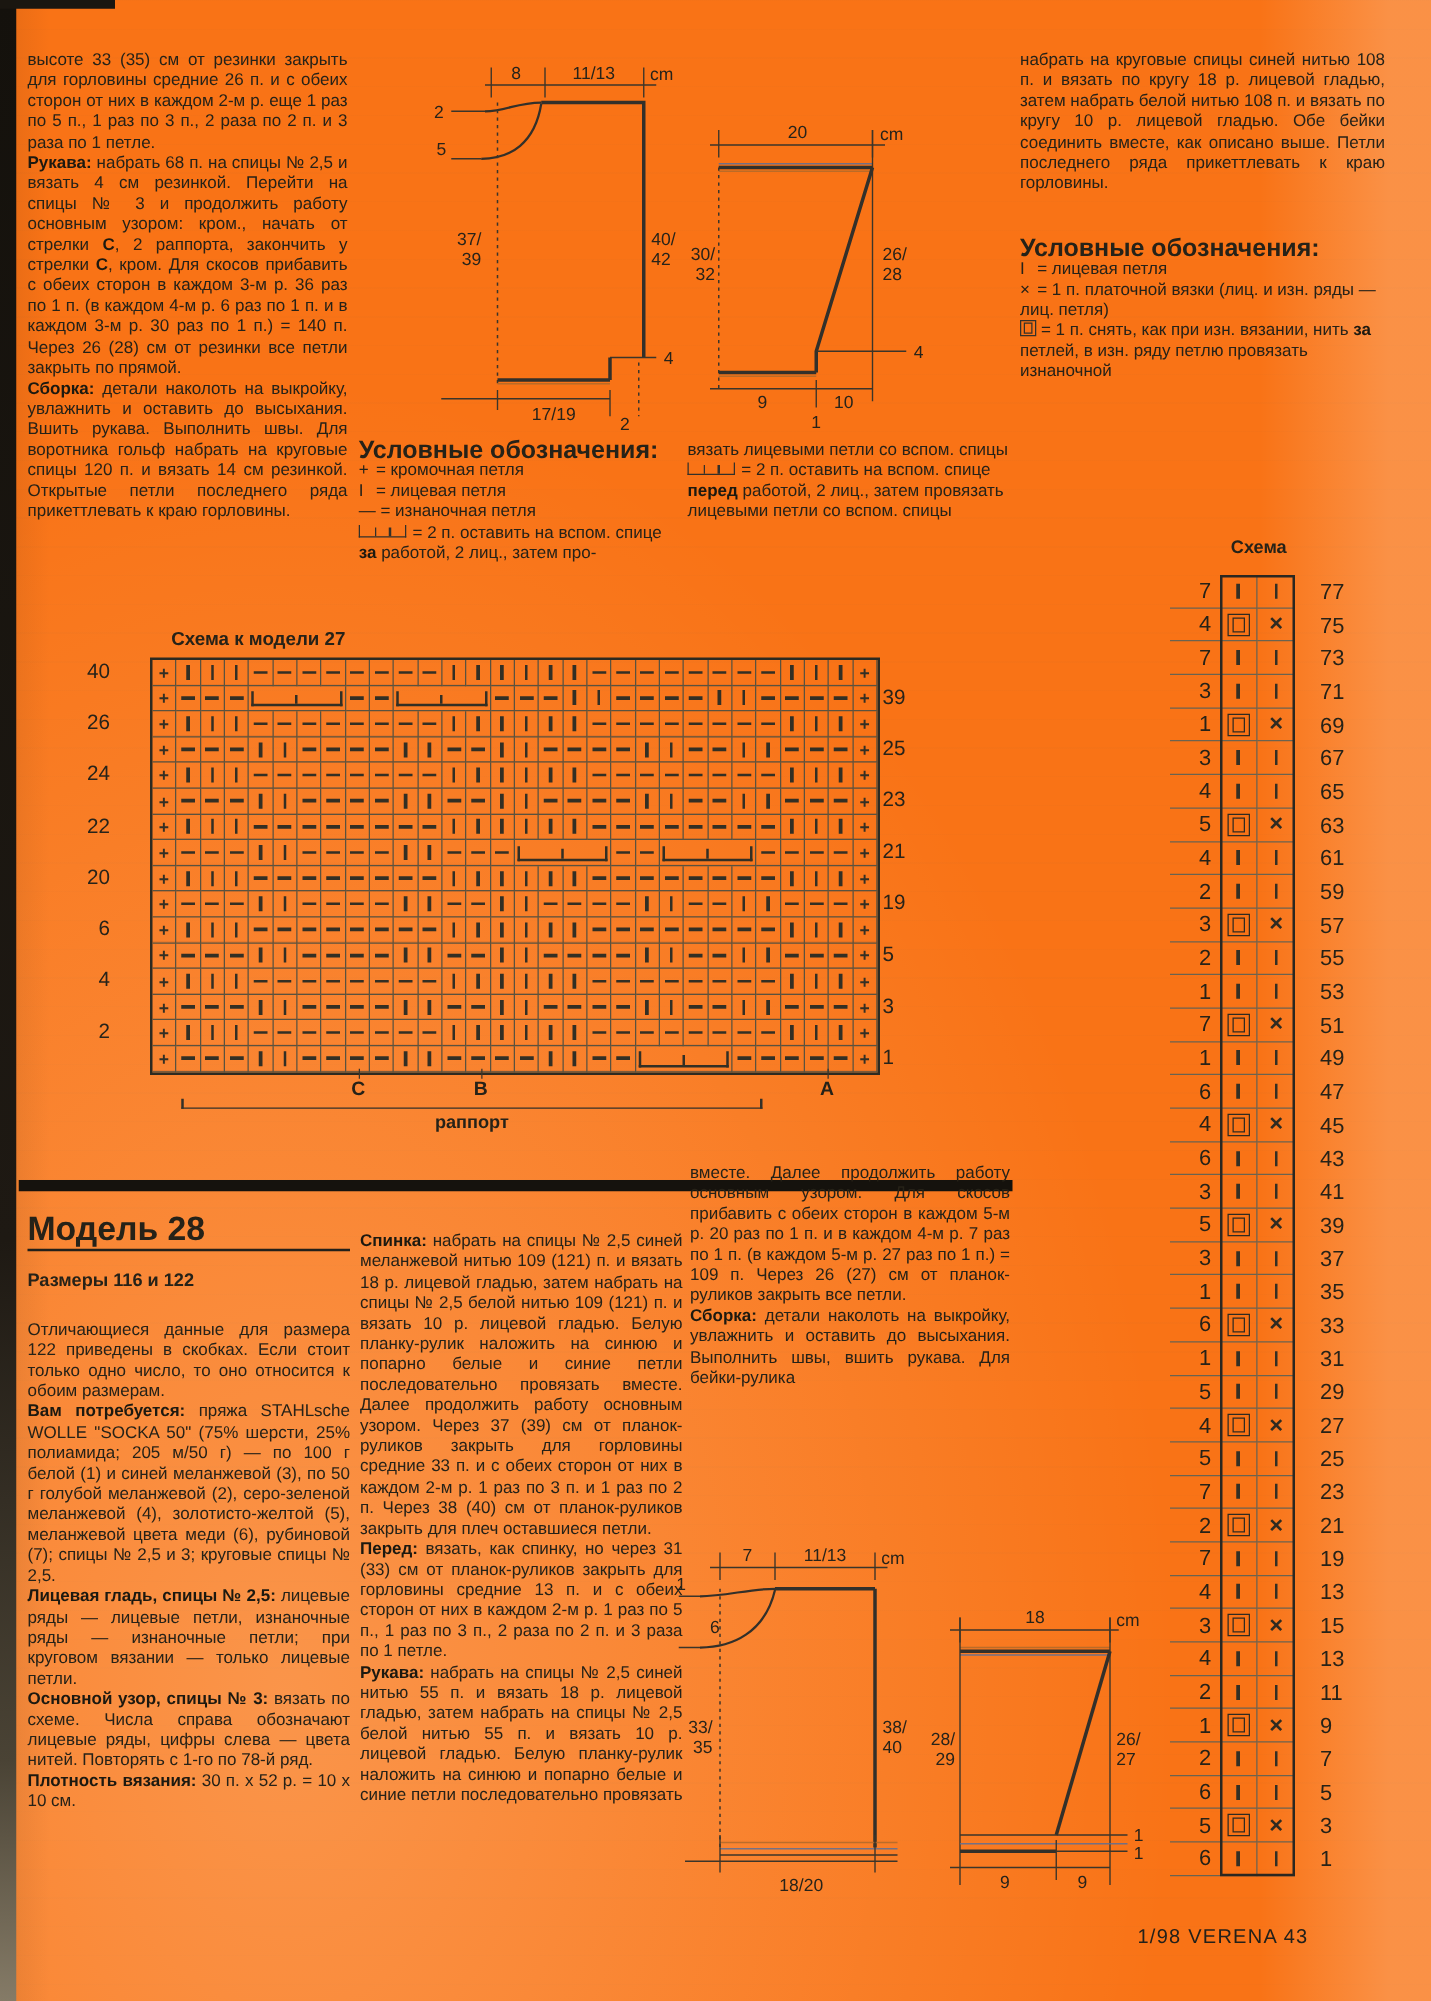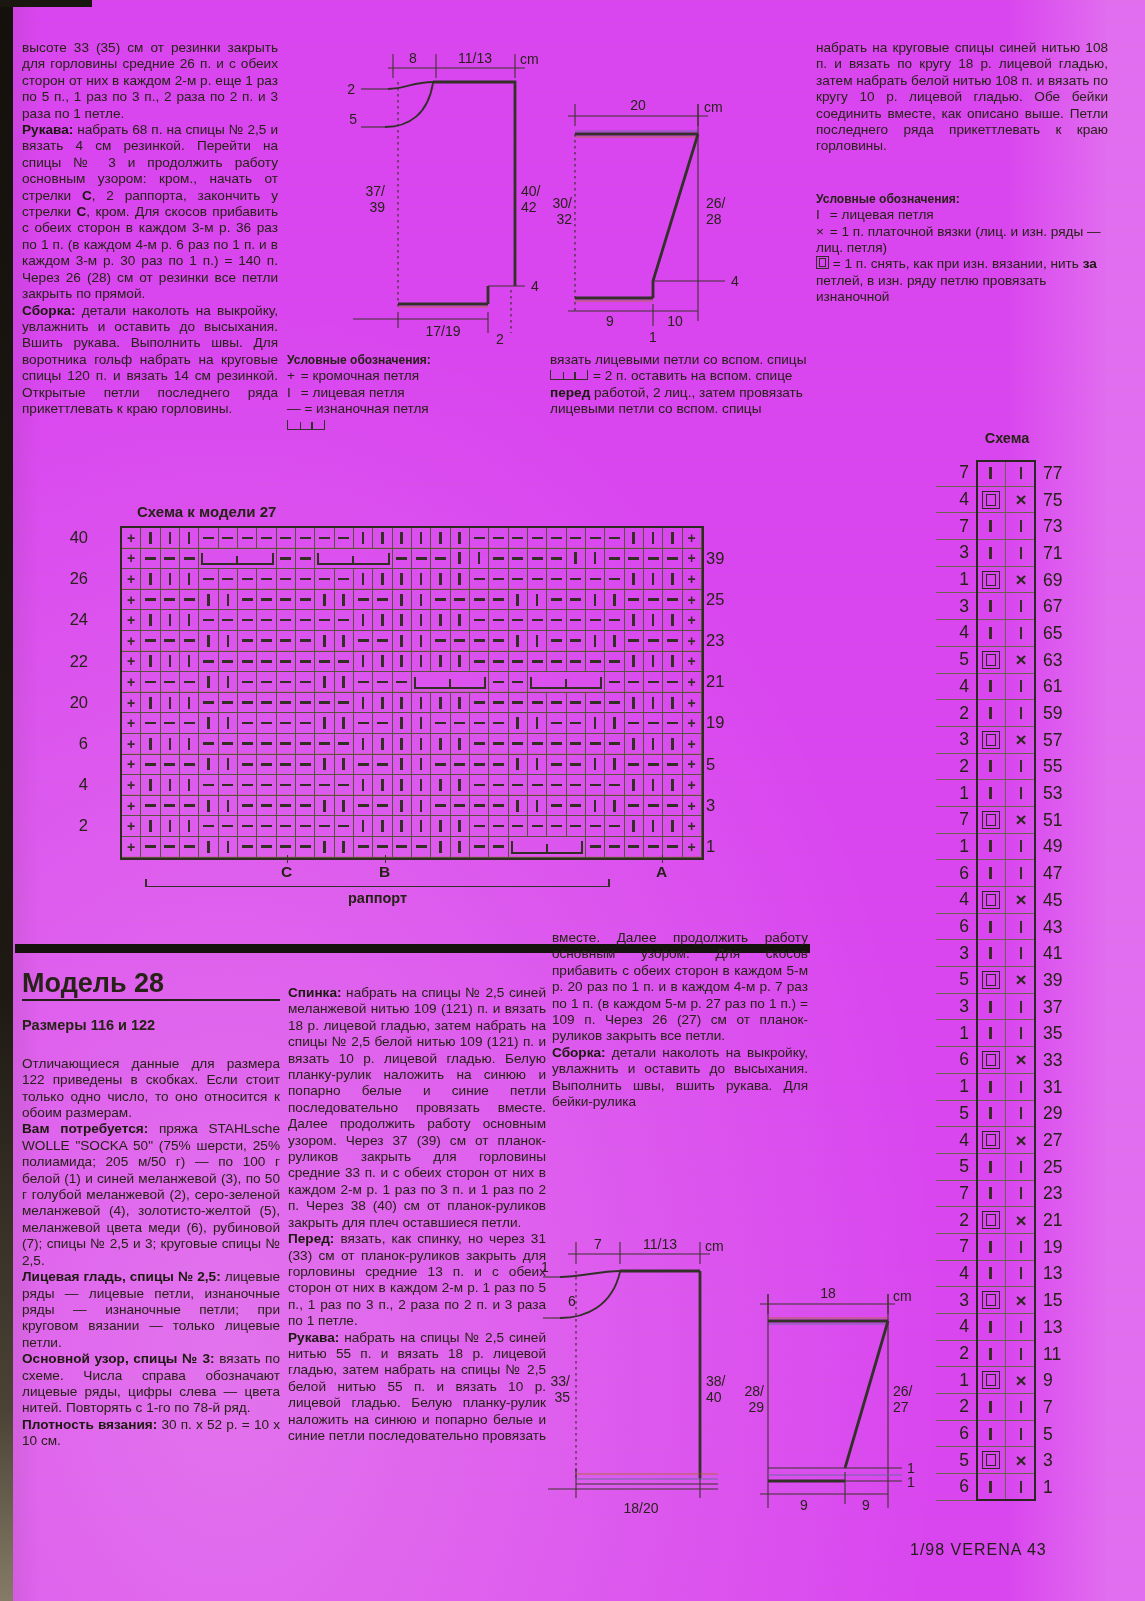--- a/index.html
+++ b/index.html
@@ -1,34 +1,34 @@
 <!DOCTYPE html>
 <html><head>
 <meta charset="utf-8">
 <style>
   html,body{margin:0;padding:0;}
   body{background:#8a8378;}
   .page{position:relative;width:1145px;height:1601px;margin:0 auto;overflow:hidden;
-        background:#d946ef;
+        background:#f97316;
         font-family:"Liberation Sans","DejaVu Sans",sans-serif;color:#262218;}
   .page::before{content:"";position:absolute;inset:0;pointer-events:none;
         background:
           linear-gradient(90deg,rgba(40,30,15,.10),rgba(40,30,15,0) 40px,rgba(40,30,15,0) 88%,rgba(255,252,240,.22) 97%),
           radial-gradient(ellipse at 20% 85%,rgba(255,250,230,.25),rgba(255,250,230,0) 55%),
           repeating-linear-gradient(180deg,rgba(160,100,50,.04) 0 1px,rgba(0,0,0,0) 1px 23px);}
   .gutter{position:absolute;left:0;top:0;width:13px;height:1601px;
         background:linear-gradient(180deg,#14110c 0%,#1e1913 62%,#4a4335 88%,#857b67 100%);}
   .corner{position:absolute;left:0;top:0;width:92px;height:7px;background:#1a1610;}
 
   
   .tcol{position:absolute;text-align:justify;font-size:13.6px;line-height:16.4px;}
   .tcol p{margin:0;}
   .lead{font-weight:bold;}
   b{color:#1c1910;}
-  .h-small{font-weight:bold;font-size:12px;margin:0 0 2px 0;}
+  .h-small{font-weight:bold;font-size:20px;margin:0 0 2px 0;}
 
   #col1-top{left:22px;top:40px;width:256px;}
   #col4-top{left:816px;top:40px;width:292px;}
   #col4-top .legend{margin-top:36px;}
 
   .legend{text-align:left;}
   .legend .li{margin:0;}
   .sym{display:inline-block;min-width:10px;font-weight:normal;}
   .cgl{display:inline-block;width:36px;height:9px;margin-right:5px;position:relative;
        border-left:1.6px solid #33302a;border-right:1.6px solid #33302a;border-bottom:1.6px solid #33302a;}
@@ -83,21 +83,21 @@
   #m28-head{font-size:27px;font-weight:bold;border-bottom:2.5px solid #23201a;padding-bottom:8px;margin:0 0 16px 0;}
   #m28-sizes{font-weight:bold;font-size:14.5px;margin:0 0 22px 0;}
   #m28-col2{left:288px;top:985px;width:258px;}
   #m28-col3{left:552px;top:930px;width:256px;}
 
   
   #c28-title{position:absolute;left:936px;top:430px;width:142px;text-align:center;font-weight:bold;font-size:14.5px;}
   #c28{position:absolute;left:936px;top:460px;width:142px;}
   .c28row{display:grid;grid-template-columns:40px 30px 30px 42px;height:26.69px;align-items:stretch;}
   .ln{border-bottom:1px solid #6b6350;font-size:17.5px;display:flex;align-items:center;justify-content:flex-end;padding-right:7px;}
-  .rn{font-size:17.5px;display:flex;align-items:center;padding-left:7px;}
+  .rn{font-size:17.5px;display:flex;align-items:center;padding-left:20px;}
   .cb{border-bottom:1px solid #6b6350;display:flex;align-items:center;justify-content:center;position:relative;}
   .cb1{border-right:1px solid #6b6350;}
   #c28frame{position:absolute;left:40px;top:0;width:60px;height:1041px;border:2.5px solid #2b2720;box-sizing:border-box;pointer-events:none;}
   .nbox{display:block;width:16px;height:16px;border:1.6px solid #2f2b22;position:relative;}
   .nbox::after{content:"";position:absolute;inset:2px 3px;border:1px solid #2f2b22;}
   .xx{font-style:normal;font-size:19px;font-weight:bold;color:#2f2b22;line-height:1;}
 
   #footer{position:absolute;left:910px;top:1520px;font-size:16px;letter-spacing:1px;color:#23201a;margin-top:21px;}
 </style>
 </head>
@@ -170,21 +170,21 @@
     <text x="60" y="240" text-anchor="middle">9</text>
     <text x="125" y="240" text-anchor="middle">10</text>
     <text x="103" y="256" text-anchor="middle">1</text>
   </svg>
 
   <div class="tcol legend" id="legend27">
     <p class="h-small">Условные обозначения:</p>
     <div class="li"><span class="sym">+</span> <span>= кромочная петля</span></div>
     <div class="li"><span class="sym">I</span> <span>= лицевая петля</span></div>
     <div class="li"><span class="sym">—</span> <span>= изнаночная петля</span></div>
-    <div class="li"><span class="cgl"></span></div>
+    <div class="li"><span class="cgl"></span><span>= 2 п. оставить на вспом. спице <b>за</b> работой, 2 лиц., затем про-</span></div>
   </div>
 
   <div class="tcol legend" id="legend27b">
     <div class="li"><span>вязать лицевыми петли со вспом. спицы</span></div>
     <div class="li"><span class="cgl"></span><span>= 2 п. оставить на вспом. спице <b>перед</b> работой, 2 лиц., затем провязать лицевыми петли со вспом. спицы</span></div>
   </div>
 
   <div class="tcol" id="col4-top">
     <p><span>набрать на круговые спицы синей нитью 108 п. и вязать по кругу 18 р. лицевой гладью, затем набрать белой нитью 108 п. и вязать по кругу 10 р. лицевой гладью. Обе бейки соединить вместе, как описано выше. Петли последнего ряда прикеттлевать к краю горловины.</span></p>
     <div class="legend">

